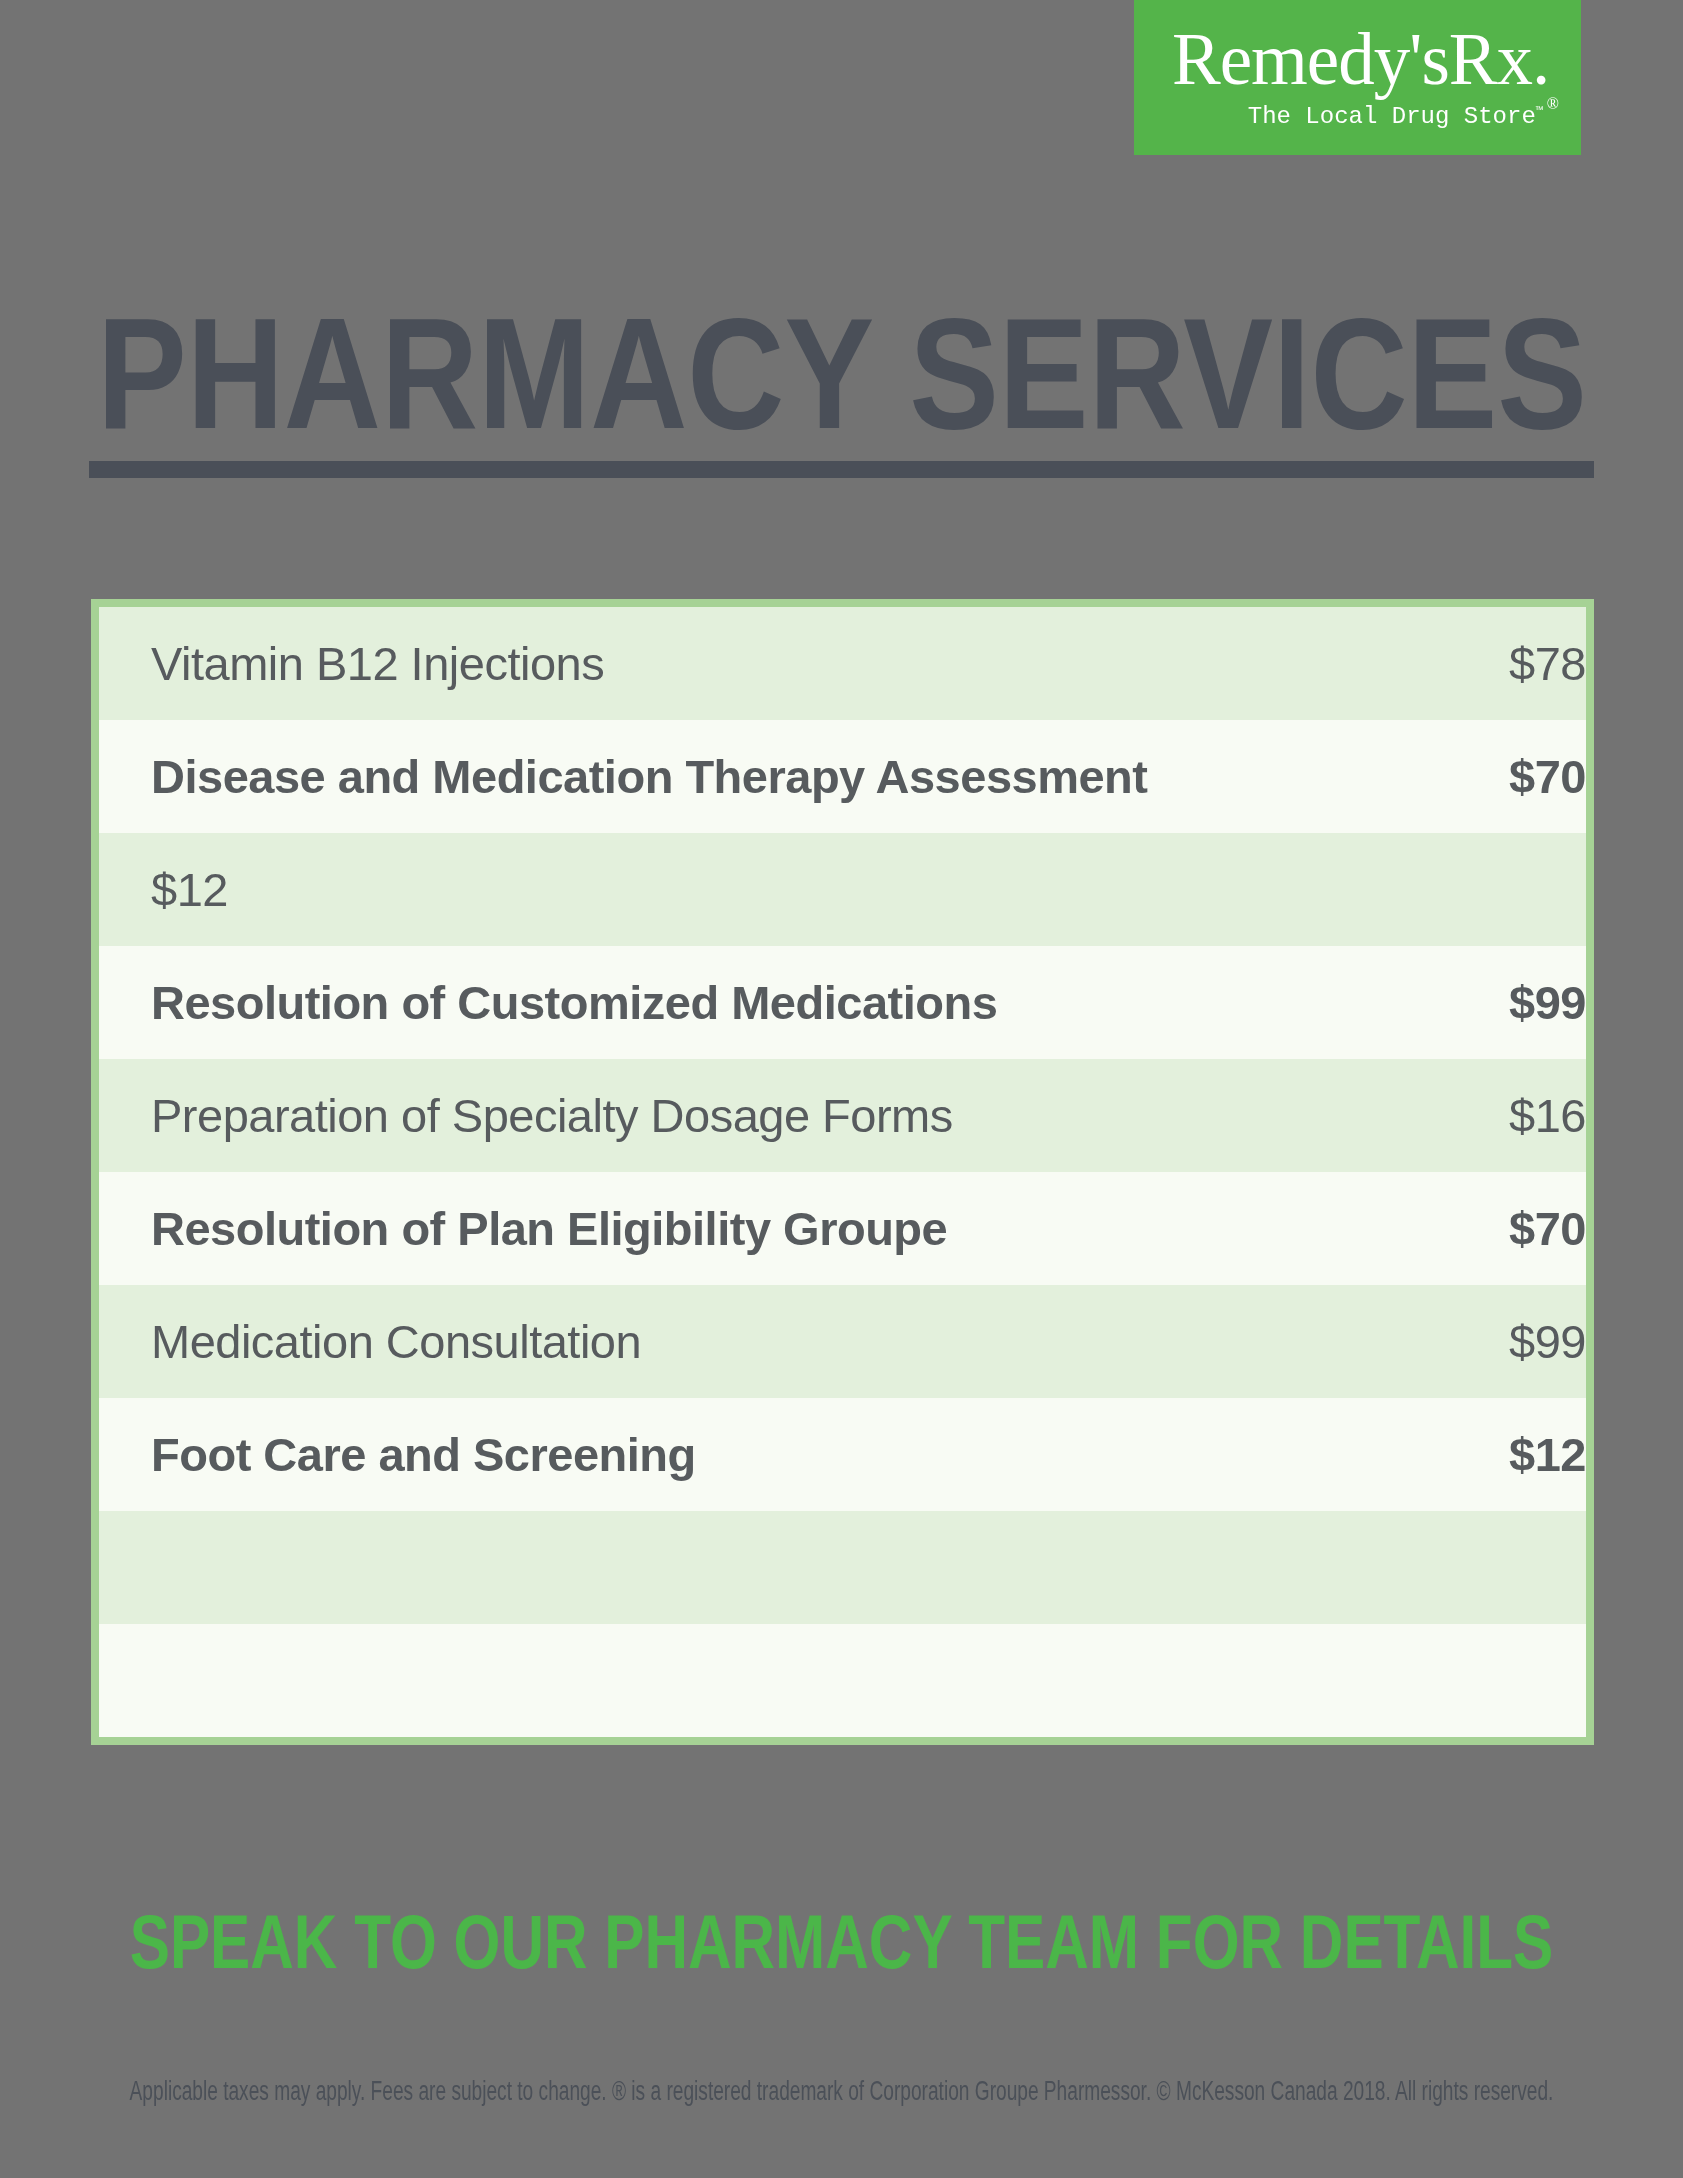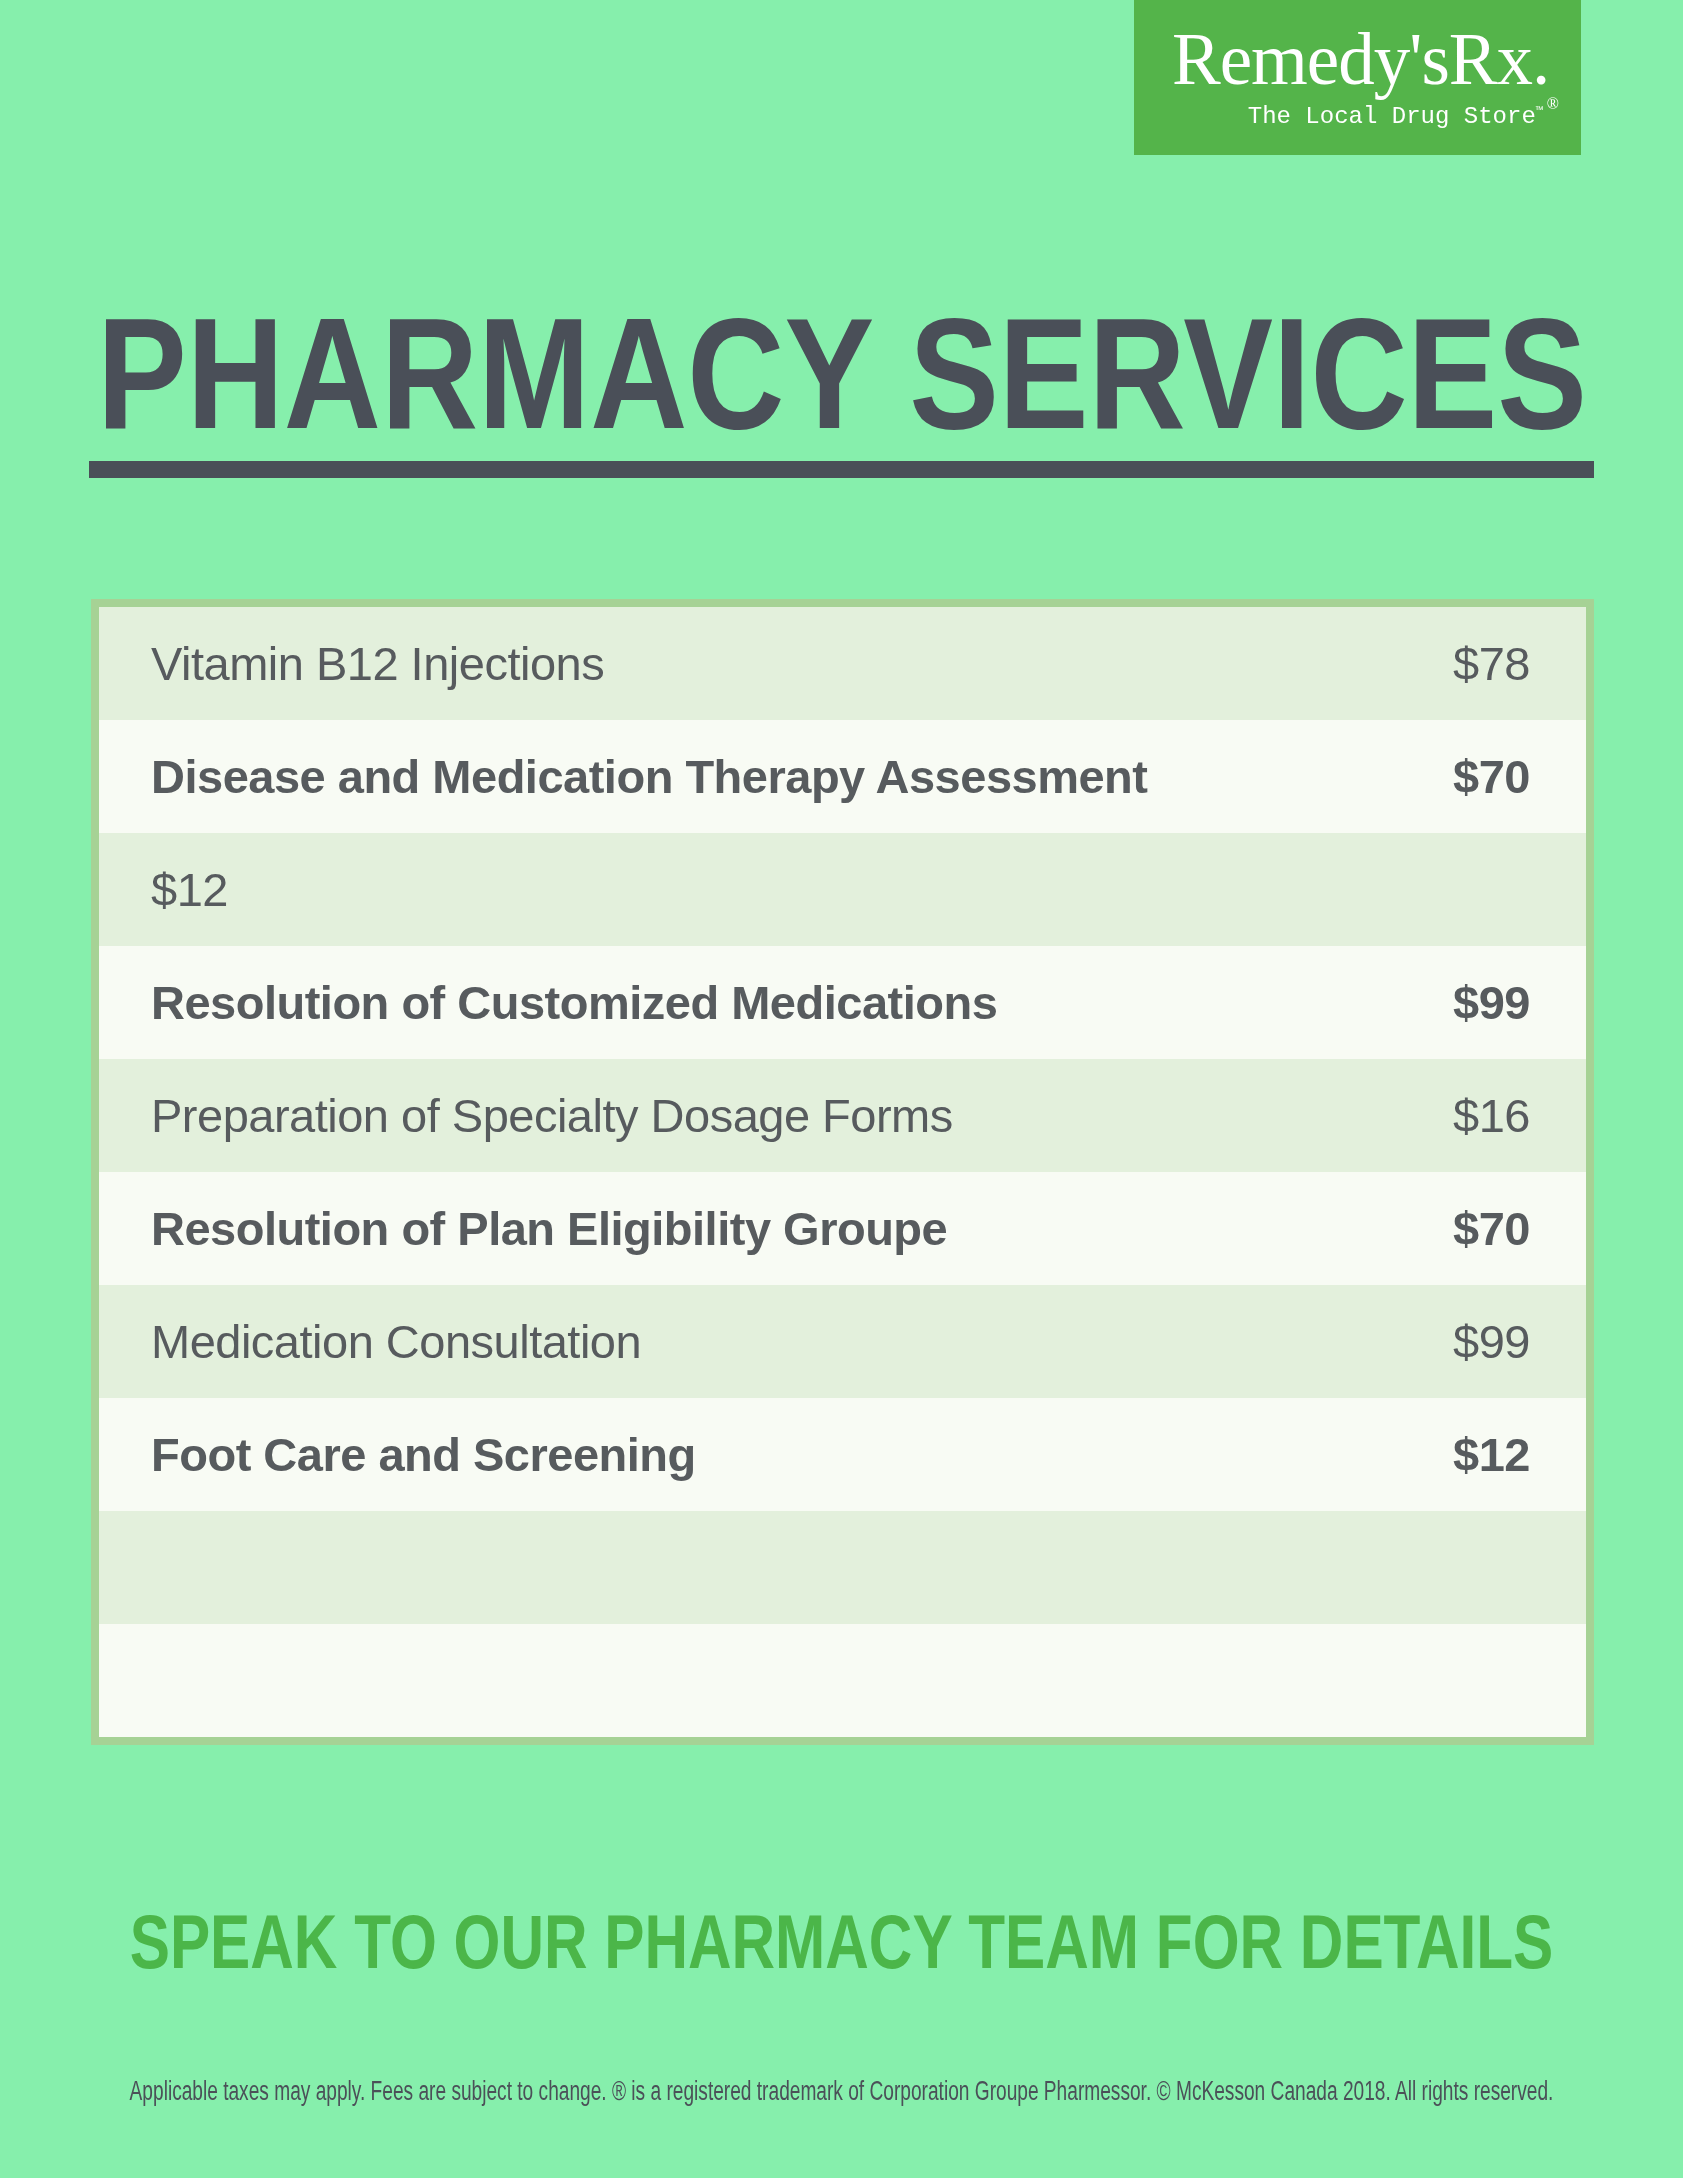--- a/index.html
+++ b/index.html
@@ -1,20 +1,20 @@
 <!DOCTYPE html>
 <html><head>
 <meta charset="utf-8">
 <style>
   html, body { margin: 0; padding: 0; background: #ffffff; }
   .page {
     position: relative;
     width: 1683px;
     height: 2178px;
-    background: #86efac;
+    background: #737373;
     font-family: "Liberation Sans", sans-serif;
     overflow: hidden;
   }
 
   
   .logo-box {
     position: absolute;
     left: 1134px; top: 0;
     width: 447px; height: 155px;
     background: #54b44a;
@@ -60,21 +60,20 @@
     left: 91px; top: 599px;
     width: 1487px;
     border: 8px solid #a6d295;
   }
   .svc-row {
     height: 113px;
     display: flex;
     align-items: center;
     justify-content: space-between;
     padding-left: 52px;
-    padding-right: 56px;
     font-size: 47px;
     color: #575b5e;
     letter-spacing: -0.5px;
   }
   .svc-row.green { background: #e3f0dc; }
   .svc-row.white { background: #f8fbf4; font-weight: bold; }
   .svc-label { white-space: pre; }
   .svc-price { white-space: nowrap; }
 
   

